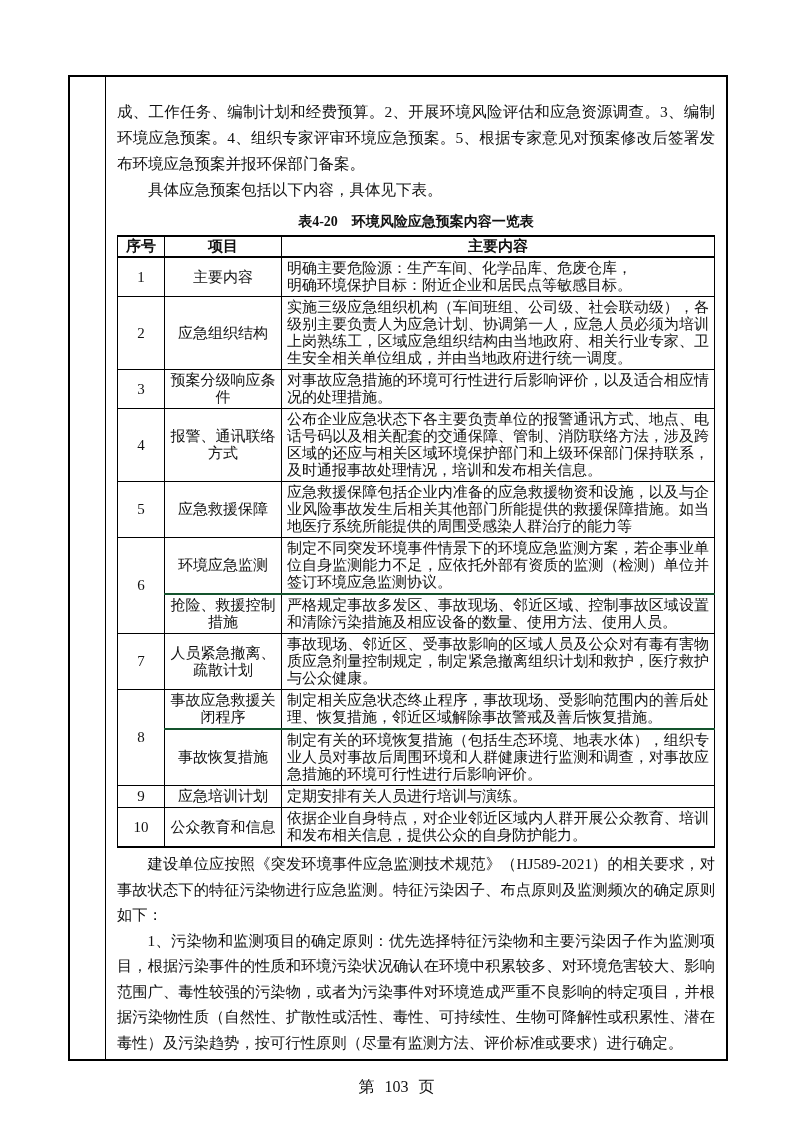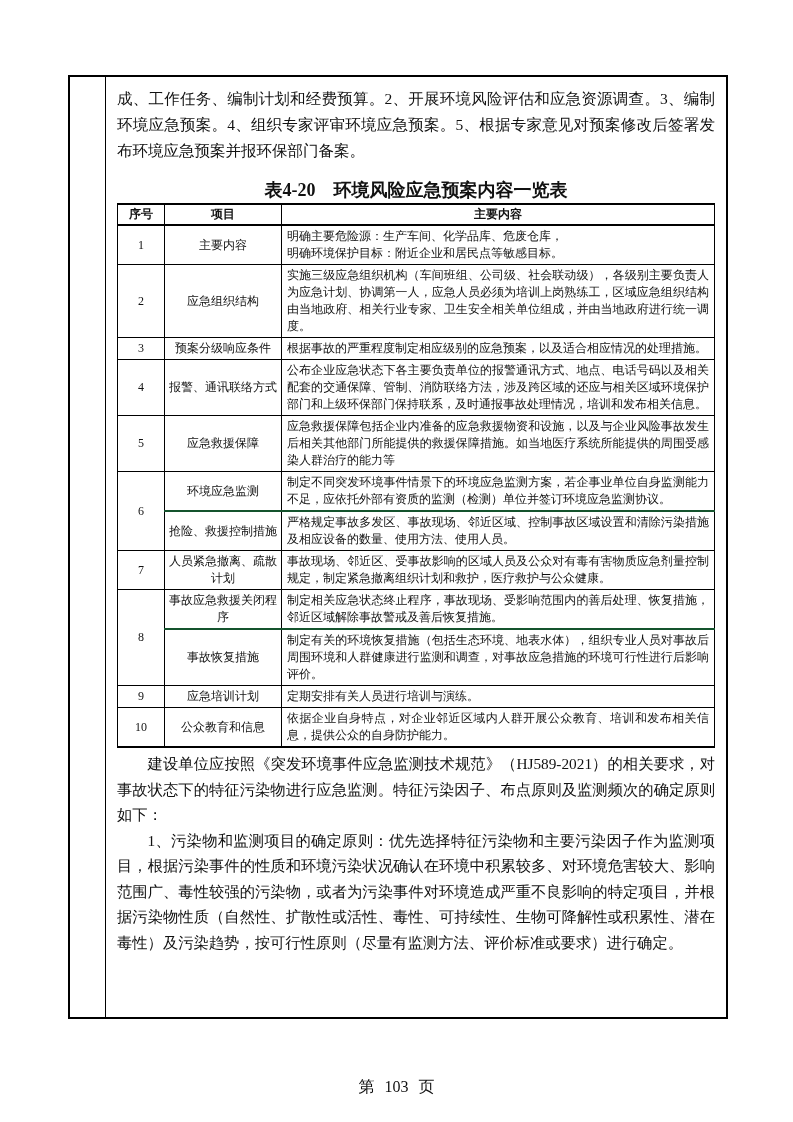--- a/index.html
+++ b/index.html
@@ -25,52 +25,52 @@
     background: #fff;
   }
   .side-col {
     width: 35px;
     flex-shrink: 0;
     border-right: 1.5px solid #000;
   }
   .content-col {
     flex: 1;
     box-sizing: border-box;
-    padding: 9px 11px 4px 11px;
+    padding: 22px 11px 4px 11px;
     min-width: 0;
   }
   .para {
     font-size: 15.5px;
     line-height: 26px;
     text-align: justify;
     margin: 0;
   }
   .indent2 { text-indent: 2em; }
   .indent17 { text-indent: 1.7em; }
   .tbl-title {
-    font-size: 18px;
+    font-size: 14px;
     font-weight: bold;
     text-align: center;
     line-height: 24px;
-    margin: 14px 0 1px 0;
+    margin: 7px 0 1px 0;
   }
   table.tbl {
     width: 100%;
     border-collapse: collapse;
     table-layout: fixed;
     border: 1.5px solid #000;
     border-top-width: 2px;
     border-bottom-width: 2.5px;
   }
   .tbl col.c1 { width: 47px; }
   .tbl col.c2 { width: 117px; }
   .tbl td {
     border-left: 1px solid #000;
     border-right: 1px solid #000;
-    font-size: 12px;
+    font-size: 15px;
     line-height: 17px;
     padding: 2px 5px;
     vertical-align: middle;
     word-break: break-all;
   }
   .tbl tr.hdr td {
     font-weight: bold;
     text-align: center;
     border-bottom: 2px solid #000;
     padding: 1px 2px;
@@ -98,20 +98,21 @@
   }
 </style>
 </head>
 <body>
 
 <div class="page-box">
   <div class="side-col"></div>
   <div class="content-col">
 
     <p class="para">成、工作任务、编制计划和经费预算。2、开展环境风险评估和应急资源调查。3、编制环境应急预案。4、组织专家评审环境应急预案。5、根据专家意见对预案修改后签署发布环境应急预案并报环保部门备案。</p>
+    <p class="para indent2">具体应急预案包括以下内容，具体见下表。</p>
 
     <div class="tbl-title">表4-20　环境风险应急预案内容一览表</div>
 
     <table class="tbl">
       <colgroup>
           <col class="c1">
           <col class="c2">
           <col class="c3">
         </colgroup>
       <tbody>
@@ -127,21 +128,21 @@
 明确环境保护目标：附近企业和居民点等敏感目标。</td>
         </tr>
         <tr class="major">
           <td class="c-no">2</td>
           <td class="c-item">应急组织结构</td>
           <td class="c-content">实施三级应急组织机构（车间班组、公司级、社会联动级），各级别主要负责人为应急计划、协调第一人，应急人员必须为培训上岗熟练工，区域应急组织结构由当地政府、相关行业专家、卫生安全相关单位组成，并由当地政府进行统一调度。</td>
         </tr>
         <tr class="major">
           <td class="c-no">3</td>
           <td class="c-item">预案分级响应条件</td>
-          <td class="c-content">根据事故的严重程度制定相应级别的应急预案，以及适合相应情况的处理措施。</td>
+          <td class="c-content">对事故应急措施的环境可行性进行后影响评价，以及适合相应情况的处理措施。</td>
         </tr>
         <tr class="major">
           <td class="c-no">4</td>
           <td class="c-item">报警、通讯联络方式</td>
           <td class="c-content">公布企业应急状态下各主要负责单位的报警通讯方式、地点、电话号码以及相关配套的交通保障、管制、消防联络方法，涉及跨区域的还应与相关区域环境保护部门和上级环保部门保持联系，及时通报事故处理情况，培训和发布相关信息。</td>
         </tr>
         <tr class="major">
           <td class="c-no">5</td>
           <td class="c-item">应急救援保障</td>
           <td class="c-content">应急救援保障包括企业内准备的应急救援物资和设施，以及与企业风险事故发生后相关其他部门所能提供的救援保障措施。如当地医疗系统所能提供的周围受感染人群治疗的能力等</td>

